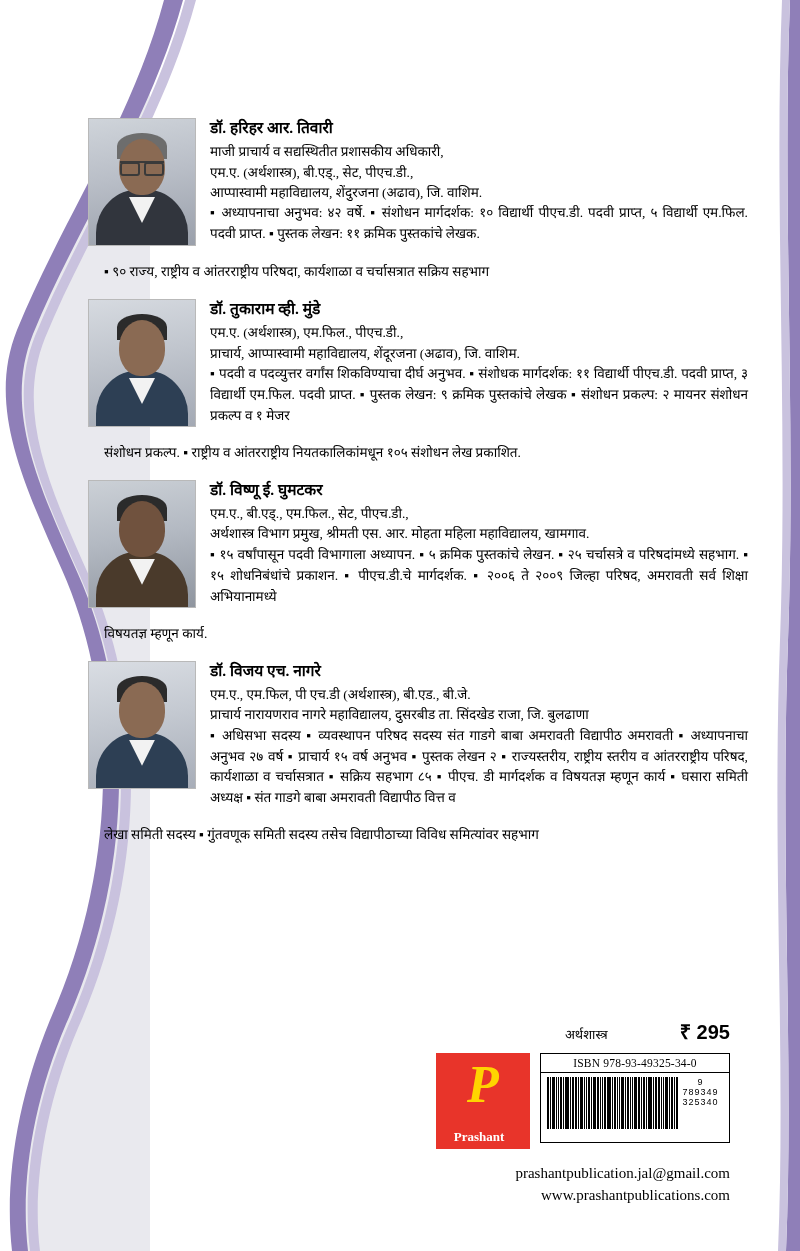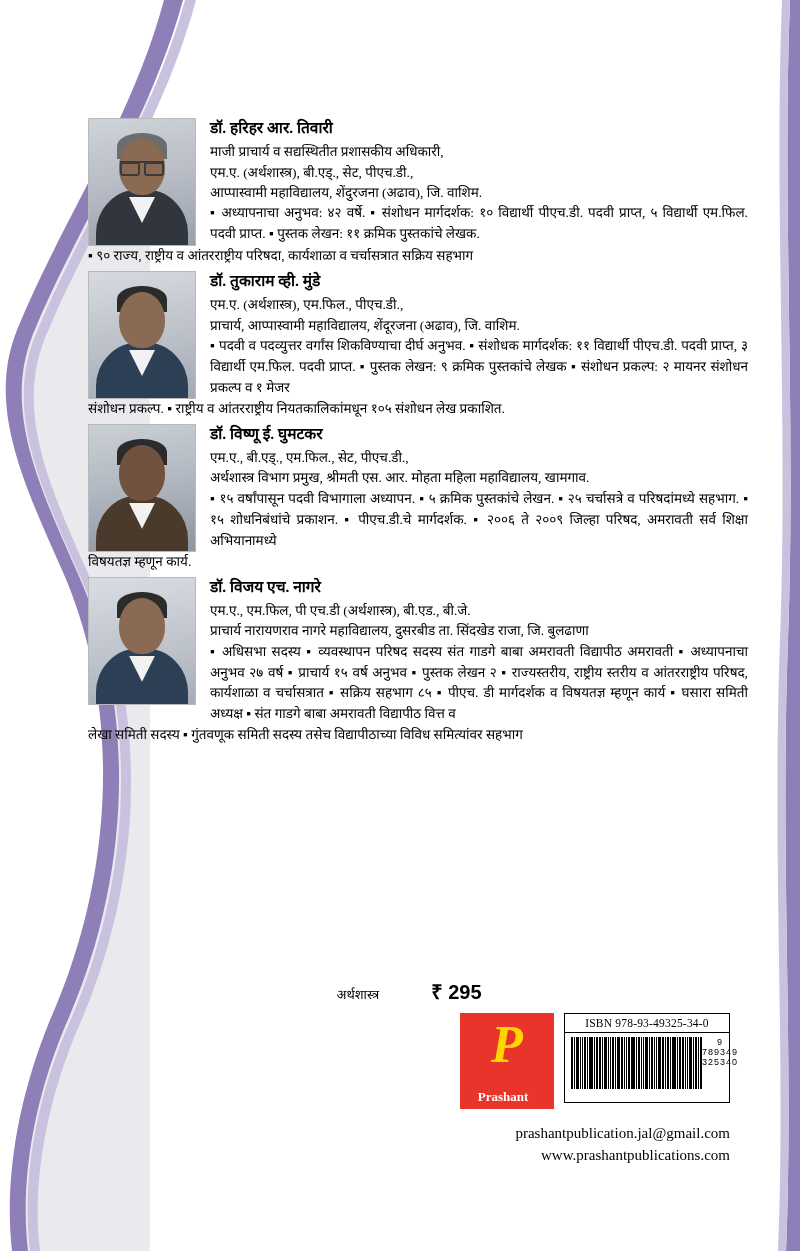--- a/index.html
+++ b/index.html
@@ -144,34 +144,35 @@
     line-height: 1.55;
     margin: 0;
     text-align: justify;
   }
   .auth-overflow {
     font-family: "Liberation Serif", serif;
     font-size: 13.5px;
     color: #000;
     line-height: 1.55;
     text-align: justify;
-    margin: 0;
+    margin: 16px;
   }
   
   .footer {
     position: absolute;
     left: 88px; top: 978px;
     width: 660px;
   }
   .price-row {
     display: flex;
-    justify-content: center;
+    justify-content: flex-end;
     align-items: baseline;
-    gap: 52px;
+    gap: 72px;
     padding-right: 18px;
+    margin-top: 40px;
   }
   .subject {
     font-family: "Liberation Serif", serif;
     font-size: 13px;
   }
   .price {
     font-family: Liberation Sans, sans-serif;
     font-size: 20px;
     font-weight: bold;
   }
@@ -203,21 +204,21 @@
   .logo-name {
     position: absolute;
     left: 0; right: 8px; bottom: 4px;
     text-align: center;
     font-family: "Liberation Serif", serif;
     font-size: 13px;
     font-weight: bold;
     color: #ffffff;
   }
   .isbn-right {
-    width: 166px;
+    width: 190px;
     border-radius: 10px;
   }
   .isbn-text {
     border: 1px solid #000;
     font-family: "Liberation Serif", serif;
     font-size: 11.5px;
     text-align: center;
     padding: 3px 0;
     letter-spacing: 0.2px;
   }

